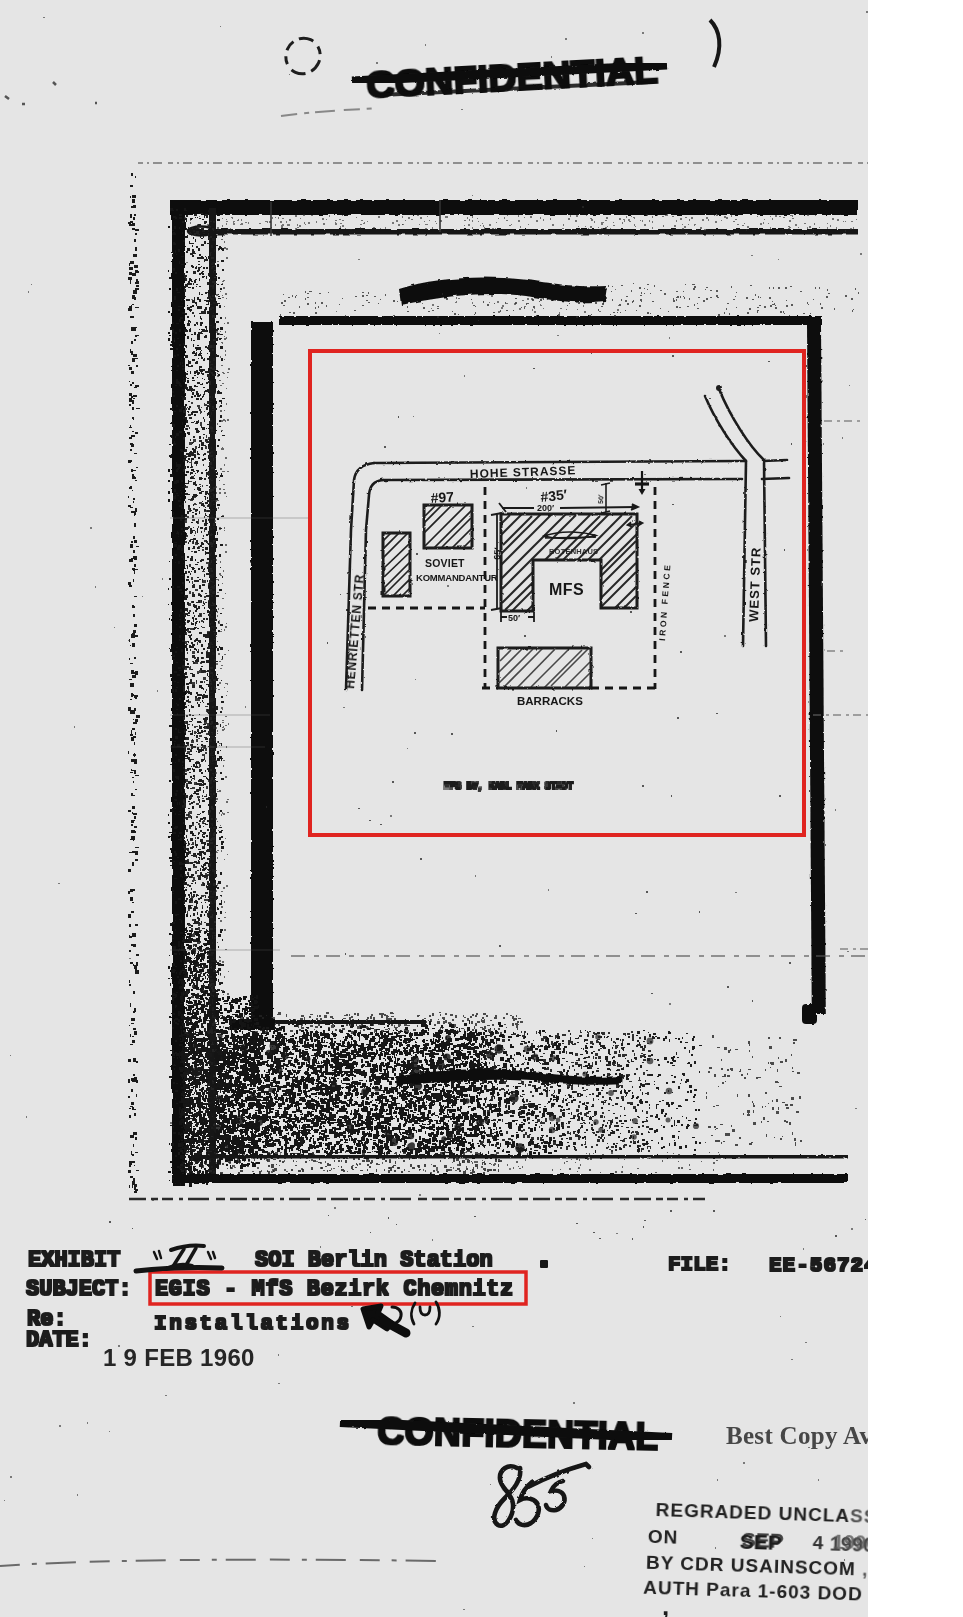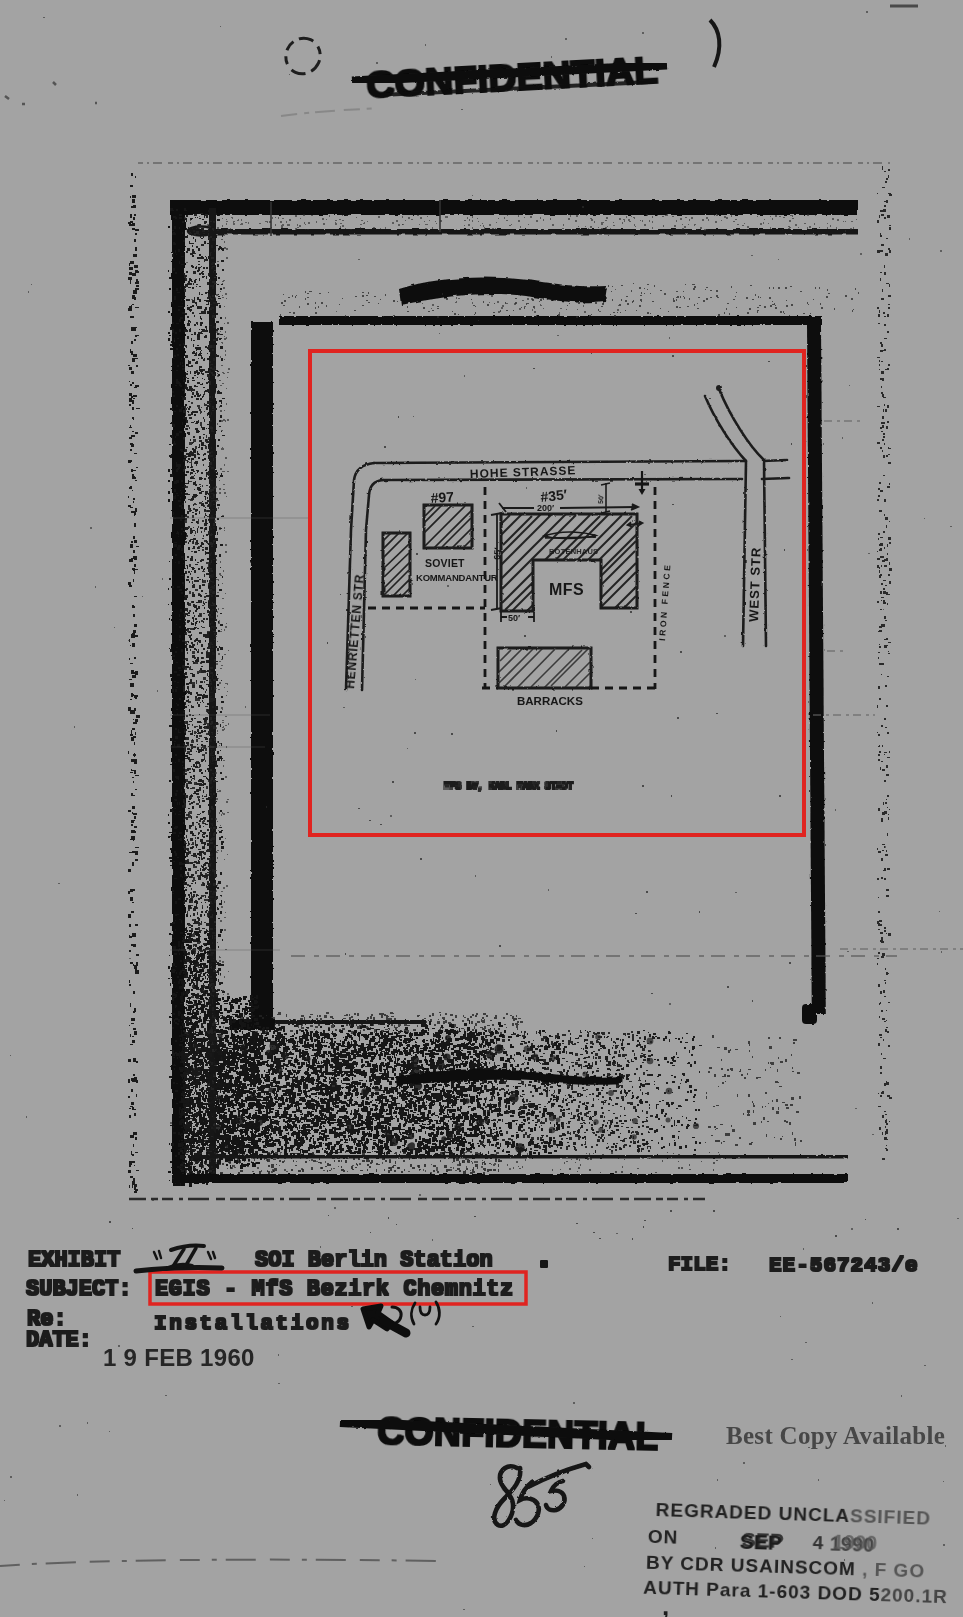--- a/index.html
+++ b/index.html
@@ -1,14 +1,14 @@
 <!DOCTYPE html>
 <html><head><meta charset="utf-8"><style>
 html,body{margin:0;padding:0;background:#fff;}
-#page{position:relative;width:963px;height:1617px;background:#a3a3a3;overflow:hidden;
+#page{position:relative;width:868px;height:1617px;background:#e5e5e5;overflow:hidden;
 font-family:"Liberation Sans",sans-serif;}
 svg{position:absolute;left:0;top:0;}
 .mono{font-family:"Liberation Mono",monospace;font-weight:bold;fill:#1c1c1c;}
 .hand{font-family:"Liberation Sans",sans-serif;font-weight:bold;fill:#171717;}
 </style></head><body>
 <div id="page">
 <svg width="963" height="1617" viewBox="0 0 963 1617">
 <defs>
 <filter id="rough" x="-5%" y="-5%" width="110%" height="110%">
  <feTurbulence type="fractalNoise" baseFrequency="0.12" numOctaves="2" seed="7" result="n"></feTurbulence>

